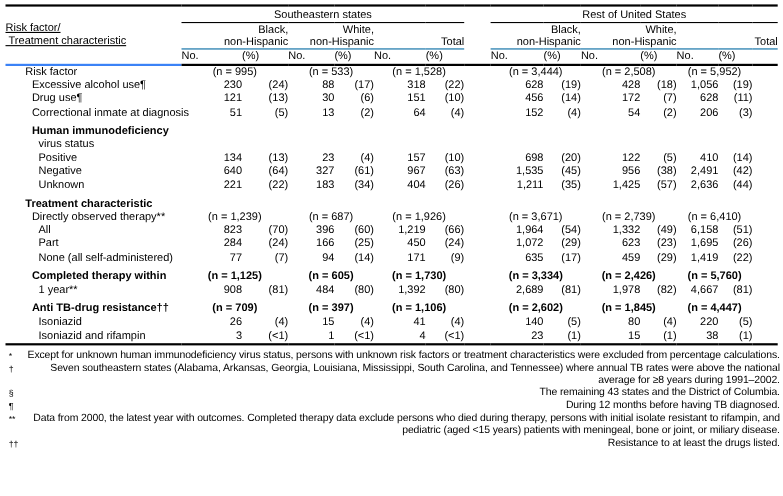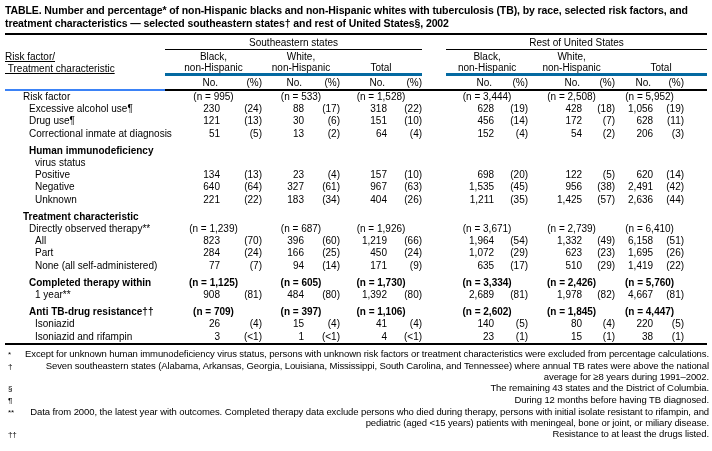--- a/index.html
+++ b/index.html
@@ -38,31 +38,30 @@
   td.grp {
     text-align: center;
     font-size: 10px;
     line-height: 13px;
     padding-top: 1px;
     border-bottom: 1px solid #000;
     margin-top: 22px;
   }
   td.gap-h { border-bottom: 2px solid #000; }
   td.sub {
-    text-align: center;
+    text-align: right;
     font-size: 10px;
     white-space: pre-line;
     line-height: 10.5px;
     padding-top: 2px;
-    border-bottom: 3px solid #0369a1;
+    border-bottom: 1px solid #0369a1;
   }
   td.no-h, td.pct-h, td.fill-h {
     font-size: 10px;
     line-height: 13px;
-    text-align: right;
     border-bottom: 2px solid #000;
     white-space: nowrap;
   }
   td.no-h { padding-right: 2px; }
 
   
   tbody td { font-size: 10px; line-height: 12.2px; }
   td.num, td.pct { text-align: right; white-space: nowrap; }
   td.ncell { text-align: center; white-space: nowrap; }
   td.lbl { white-space: nowrap; overflow: visible; }
@@ -75,21 +74,20 @@
   .footnotes { margin-top: 3px; padding-left: 3px; width: 704px; }
   .fn { display: flex; font-size: 9.5px; line-height: 11px; letter-spacing: -0.1px; }
   .fn-sym { width: 13px; flex: none; font-size: 8px; padding-top: 1px; }
   .fn-text { flex: 1; text-align: right; }
 </style>
 </head>
 <body>
 
 <div class="page">
 
-  <div class="title">TABLE. Number and percentage* of non-Hispanic blacks and non-Hispanic whites with tuberculosis (TB), by race, selected risk factors, and treatment characteristics — selected southeastern states† and rest of United States§, 2002</div>
 
   <table class="tb">
     <colgroup>
       <col style="width:160px">
       <col style="width:55px">
         <col style="width:42px">
       <col style="width:42px">
         <col style="width:36px">
       <col style="width:47px">
         <col style="width:35px">
@@ -213,21 +211,21 @@
           <td class="pct">(13)</td>
           <td class="num">23</td>
           <td class="pct">(4)</td>
           <td class="num">157</td>
           <td class="pct">(10)</td>
           <td></td>
           <td class="num">698</td>
           <td class="pct">(20)</td>
           <td class="num">122</td>
           <td class="pct">(5)</td>
-          <td class="num">620</td>
+          <td class="num">410</td>
           <td class="pct">(14)</td>
           <td></td>
         </tr>
         <tr>
           <td class="lbl i2">Negative</td>
           <td class="num">640</td>
           <td class="pct">(64)</td>
           <td class="num">327</td>
           <td class="pct">(61)</td>
           <td class="num">967</td>
@@ -310,21 +308,21 @@
           <td class="lbl i2">None (all self-administered)</td>
           <td class="num">77</td>
           <td class="pct">(7)</td>
           <td class="num">94</td>
           <td class="pct">(14)</td>
           <td class="num">171</td>
           <td class="pct">(9)</td>
           <td></td>
           <td class="num">635</td>
           <td class="pct">(17)</td>
-          <td class="num">510</td>
+          <td class="num">459</td>
           <td class="pct">(29)</td>
           <td class="num">1,419</td>
           <td class="pct">(22)</td>
           <td></td>
         </tr>
         <tr class="gap-top">
           <td class="lbl i1">Completed therapy within</td>
           <td class="ncell" colspan="2">(n = 1,125)</td>
           <td class="ncell" colspan="2">(n = 605)</td>
           <td class="ncell" colspan="2">(n = 1,730)</td>

